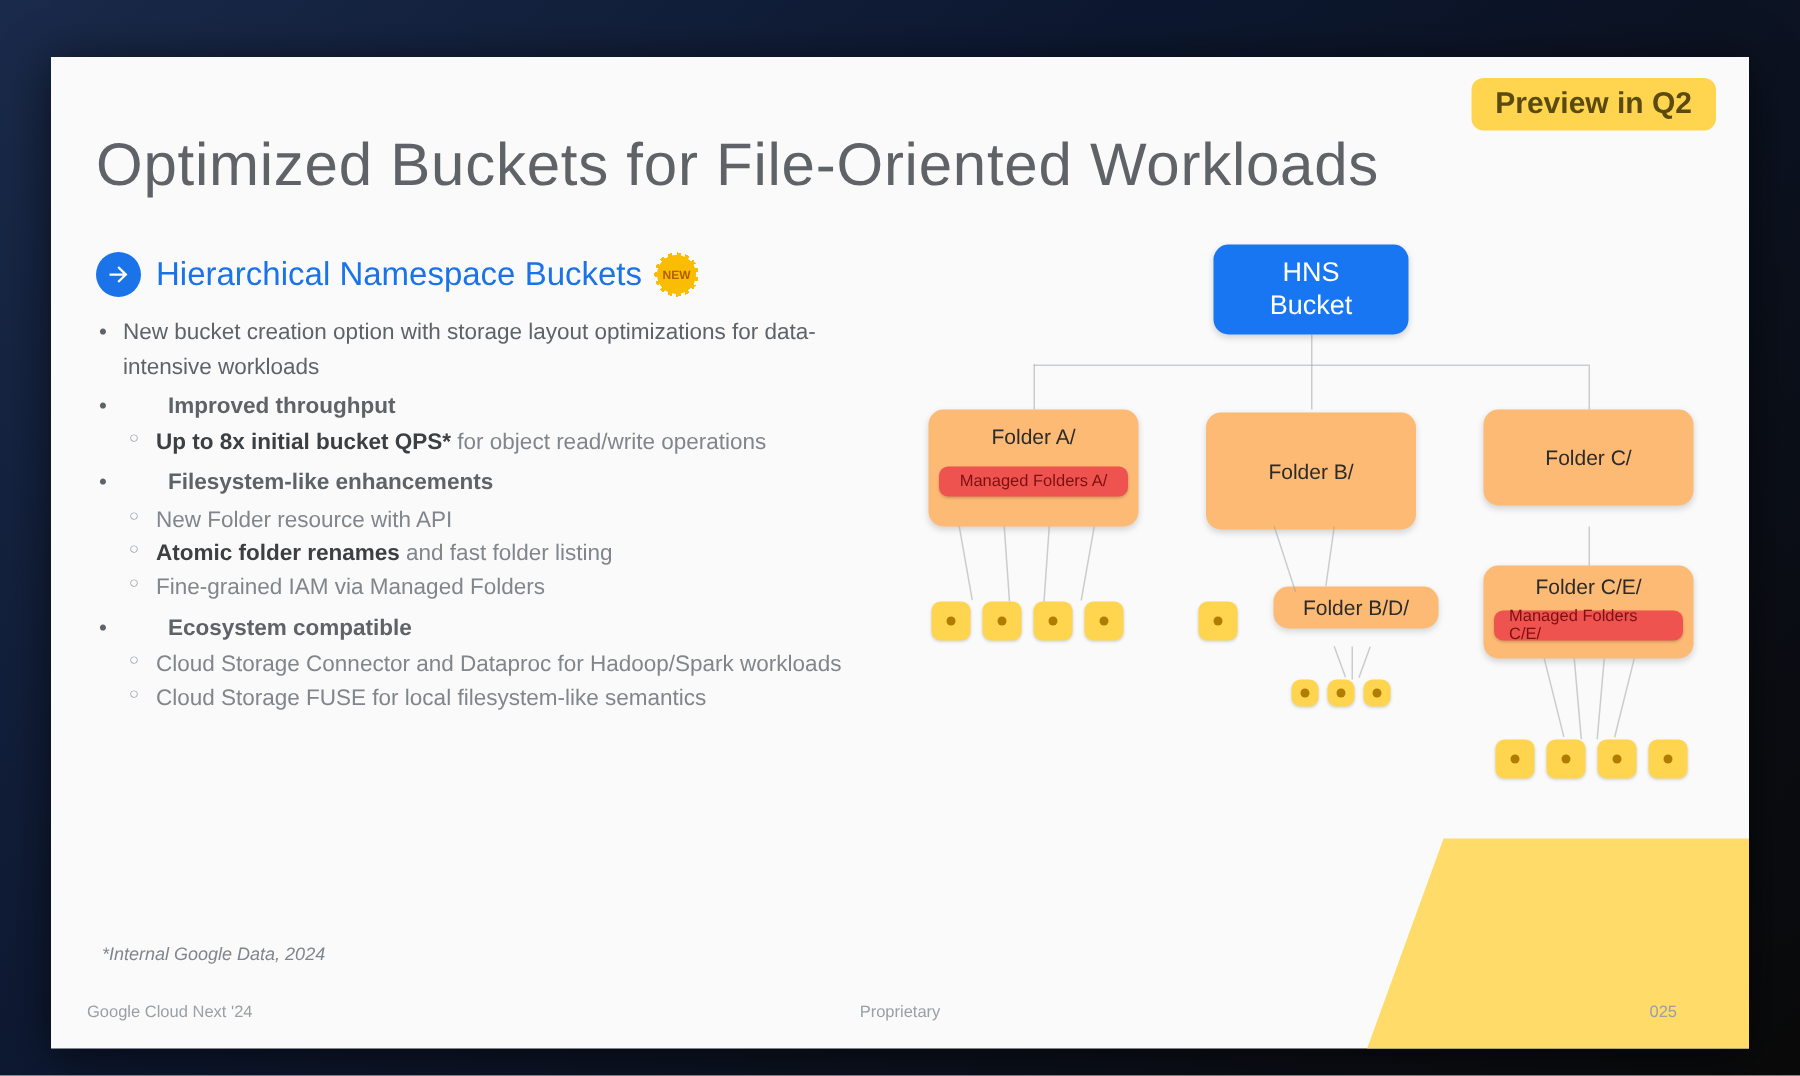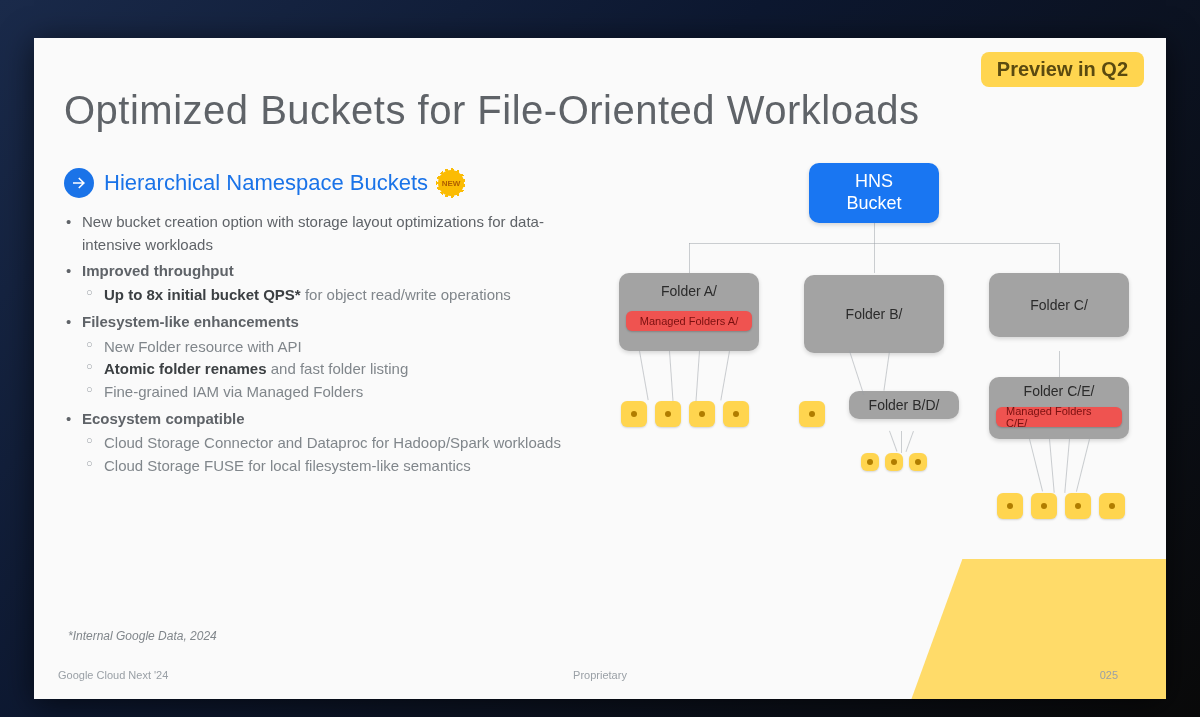--- a/index.html
+++ b/index.html
@@ -95,21 +95,21 @@
     padding-left: 22px;
     position: relative;
   }
   ul.sub > li::before {
     content: '○';
     position: absolute;
     left: 4px; top: 0;
     font-size: 11px;
     color: #9aa0a6;
   }
-  .bold-grey { color: #5f6368; font-weight: 600; }
+  .bold-grey { color: #5f6368; font-weight: 600; margin-left: 30px; }
   .bold-black { color: #3c4043; font-weight: 700; }
 
   
   .diagram {
     position: absolute;
     top: 125px; left: 555px;
     width: 570px; height: 420px;
   }
   .node {
     position: absolute;
@@ -118,21 +118,21 @@
     flex-direction: column;
     align-items: center;
     justify-content: center;
     font-size: 14px;
     color: #2b2b2b;
     padding: 6px 10px;
     background: #34c759;
     box-shadow: 0 2px 4px rgba(0,0,0,.15);
   }
   .node.root { background: #1976f2; color: #fff; font-size: 18px; width: 130px; height: 60px; left: 220px; top: 0; line-height: 1.2; text-align: center; }
-  .node.folder { background: #a3a3a3; width: 140px; height: 58px; }
+  .node.folder { background: #fdba74; width: 140px; height: 58px; }
   .node.tag {
     background: #ef5350; color: #7a1010;
     font-size: 11px; border-radius: 6px;
     width: 126px; height: 20px;
     box-shadow: 0 1px 2px rgba(0,0,0,.2);
   }
   .obj {
     position: absolute;
     width: 26px; height: 26px;
     border-radius: 6px;

